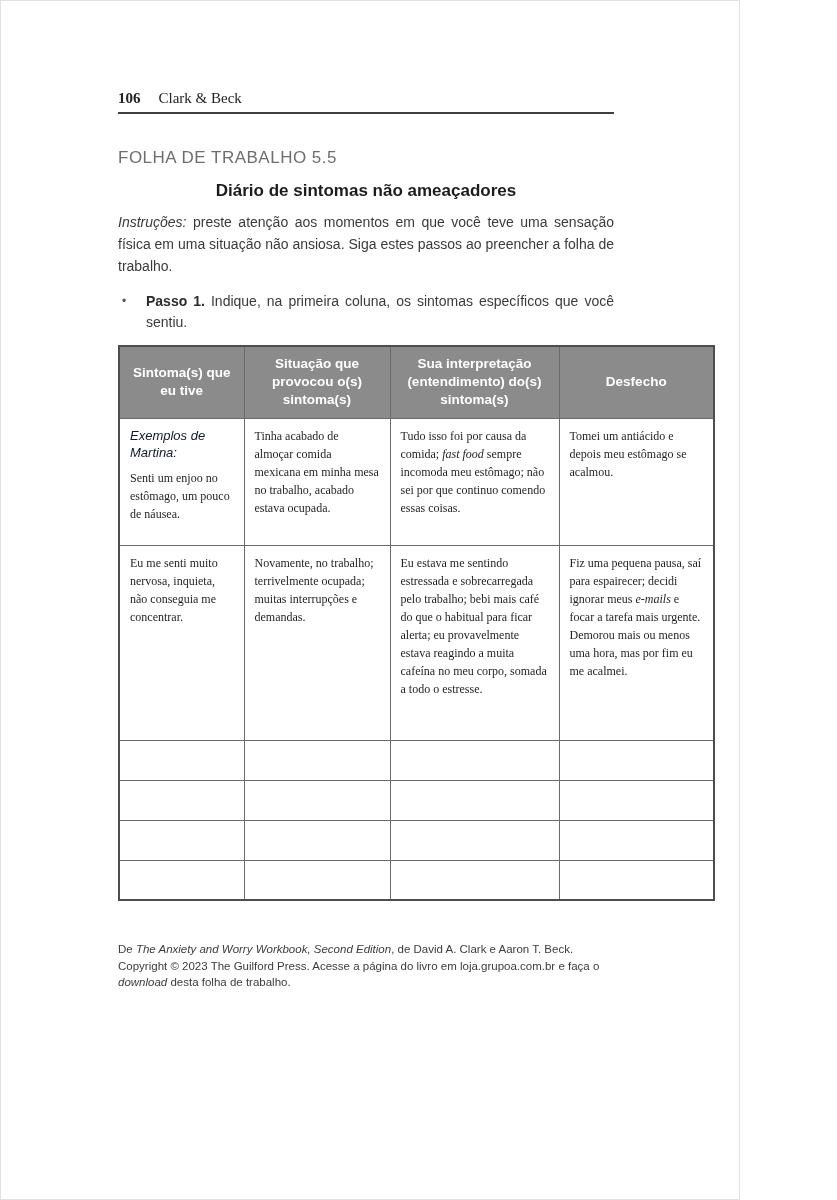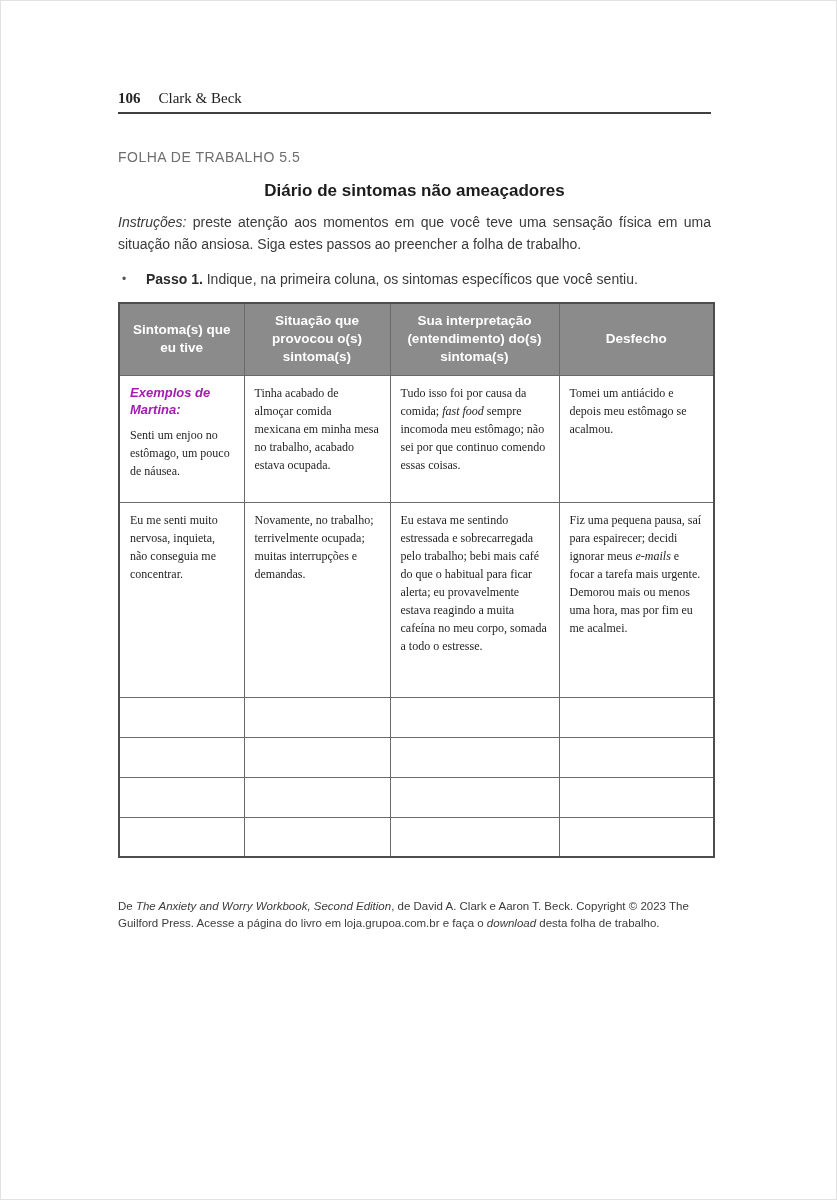--- a/index.html
+++ b/index.html
@@ -1,18 +1,18 @@
 <!DOCTYPE html>
 <html lang="pt"><head>
 <meta charset="utf-8">
 <style>
   html,body{margin:0;padding:0;background:#ffffff;}
   .page{
     position:relative;
-    width:837px;height:1200px;
+    width:740px;height:1200px;
     background:#ffffff;
     box-sizing:border-box;
     border:1px solid #e2e2e2;
     font-family:"Liberation Sans",sans-serif;
     overflow:hidden;
   }
   .content{
     box-sizing:border-box;
     padding:0 125px 0 117px;
   }
@@ -26,21 +26,21 @@
   }
   .running-head .pgnum{font-weight:bold;margin-right:18px;}
   .rule{
     margin-top:5px;
     border:none;
     border-top:2px solid #3f3f3f;
     height:0;
   }
   .ws-label{
     margin-top:35px;
-    font-size:14px;
+    font-size:17px;
     letter-spacing:0.5px;
     color:#6e6e6e;
     line-height:17px;
   }
   .title{
     margin:14px 0 0 0;
     font-size:17px;
     font-weight:bold;
     text-align:center;
     color:#1c1c1c;
@@ -109,24 +109,23 @@
     background:#ffffff;
   }
   tr.example-row-1 td{height:127px;}
   tr.example-row-2 td{height:195px;}
   tr.empty-row td{height:40px;}
   td .seg-sans{
     display:block;
     font-family:"Liberation Sans",sans-serif;
     font-style:italic;
     font-size:13px;
-    color:#a21caf;
+    color:#0f172a;
     margin-bottom:7px;
     line-height:1.35;
-    font-weight:bold;
   }
   .footer-note{
     margin-top:40px;
     font-size:11.5px;
     line-height:16.5px;
     color:#3c3c3c;
     text-align:left;
   }
 </style>
 </head>

